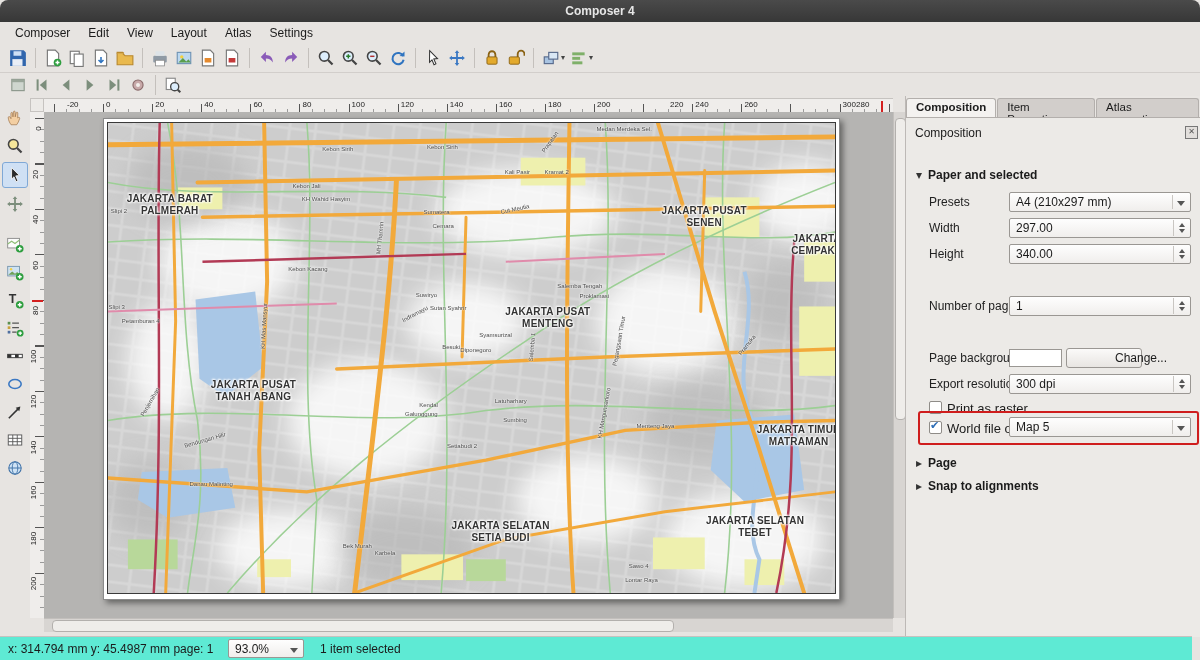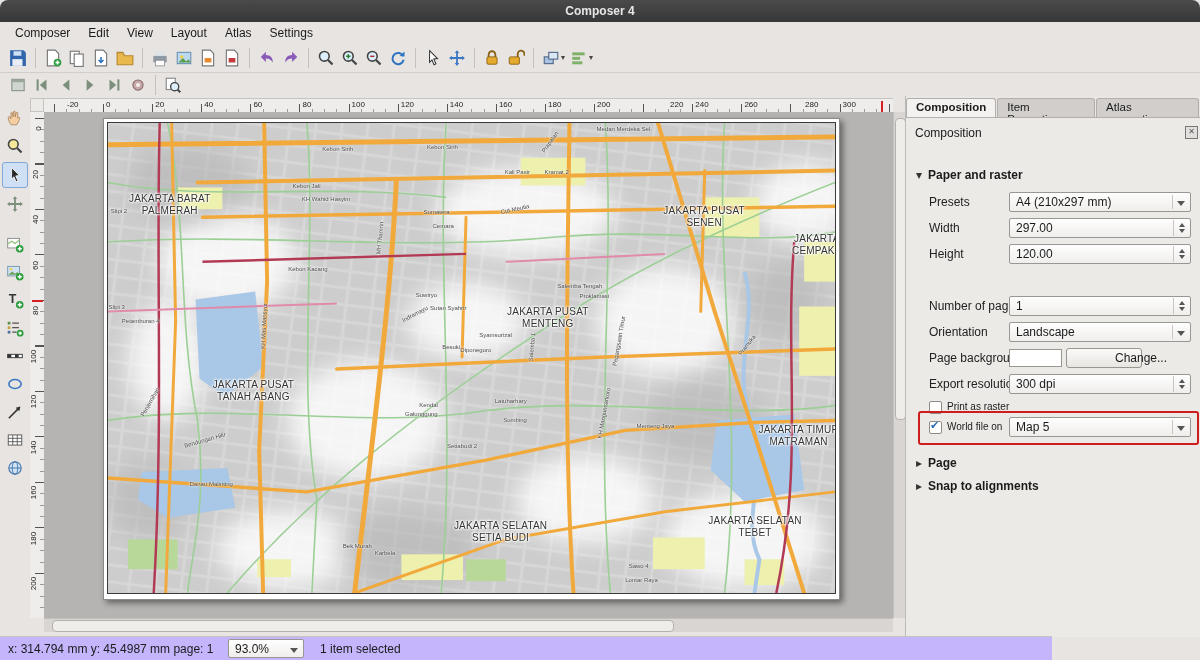--- a/index.html
+++ b/index.html
@@ -39,21 +39,21 @@
     background-size:9px 1800px,4px 1800px;background-repeat:no-repeat;background-position:5px 6px,10px 6px;}
   .rl{position:absolute;top:1px;font-size:8px;color:#222;}
   .rlv{position:absolute;right:4px;font-size:8px;color:#222;transform:rotate(-90deg);transform-origin:center;}
   .hmark{position:absolute;left:837px;top:2px;width:2px;height:11px;background:#d42020;}
   .vmark{position:absolute;left:2px;top:188px;width:11px;height:2px;background:#d42020;}
   
   .canvas{position:absolute;left:44px;top:112px;width:849px;height:506px;background:#b5b4b2;overflow:hidden;}
   .paper{position:absolute;left:59px;top:6px;width:737px;height:482px;background:#ffffff;border:1px solid #8a8a8a;box-shadow:3px 3px 6px rgba(0,0,0,.45);box-sizing:border-box;}
   .map-item{position:absolute;left:3px;top:3px;width:729px;height:472px;border:1px solid #3a3a3a;box-sizing:border-box;overflow:hidden;background:#d7d7d7;}
   .map-item svg.basemap{position:absolute;left:0;top:0;width:100%;height:100%;}
-  .dlabel{position:absolute;transform:translate(-50%,-50%);font-size:10px;font-weight:normal;color:#333;
+  .dlabel{position:absolute;transform:translate(-50%,-50%);font-size:10px;font-weight:bold;color:#333;
     text-shadow:0 0 2px #fff,0 0 3px #fff,1px 1px 2px #fff,-1px -1px 2px #fff;white-space:pre;text-align:center;line-height:1.2;letter-spacing:.2px;z-index:5;}
   .slabel{position:absolute;font-size:6px;color:#494949;text-shadow:0 0 2px #fff,0 0 2px #fff;white-space:nowrap;z-index:4;}
   
   .vscroll{position:absolute;left:893px;top:112px;width:12px;height:506px;background:#d8d5d2;border-left:1px solid #c2bfbc;box-sizing:border-box;}
   .vthumb{position:absolute;left:1px;top:6px;width:9px;height:300px;background:#efedea;border:1px solid #b3b0ad;border-radius:4px;}
   .hscroll{position:absolute;left:44px;top:618px;width:849px;height:14px;background:#d8d5d2;border-top:1px solid #c2bfbc;box-sizing:border-box;}
   .hthumb{position:absolute;left:8px;top:1px;width:620px;height:10px;background:#efedea;border:1px solid #b3b0ad;border-radius:4px;}
   
   .panel{position:absolute;left:905px;top:96px;width:295px;height:540px;background:#e9e6e3;border-left:1px solid #bdb9b6;box-sizing:border-box;}
   .ptabs{position:absolute;left:0;top:2px;height:20px;display:flex;}
@@ -70,25 +70,25 @@
   .ctrl .val{position:absolute;left:6px;top:2px;white-space:nowrap;}
   .combo .carrow{position:absolute;right:5px;top:8px;width:0;height:0;border-left:4px solid transparent;border-right:4px solid transparent;border-top:5px solid #555;}
   .combo .cline{position:absolute;right:17px;top:2px;bottom:2px;width:1px;background:#c9c6c2;}
   .spin .sarrows{position:absolute;right:1px;top:1px;width:15px;height:16px;border-left:1px solid #c9c6c2;}
   .spin .up{position:absolute;right:4px;top:3px;width:0;height:0;border-left:3.5px solid transparent;border-right:3.5px solid transparent;border-bottom:4px solid #555;}
   .spin .dn{position:absolute;right:4px;bottom:3px;width:0;height:0;border-left:3.5px solid transparent;border-right:3.5px solid transparent;border-top:4px solid #555;}
   .swatch{position:absolute;left:103px;top:1px;width:53px;height:18px;background:#fff;border:1px solid #9a9793;box-sizing:border-box;}
   .btn{position:absolute;left:160px;top:0;width:76px;height:20px;box-sizing:border-box;border:1px solid #9a9793;border-radius:3px;background:linear-gradient(#fbfaf9,#e8e5e2);text-align:center;line-height:18px;font-size:12px;padding-left:48px;}
   .chk{position:absolute;left:23px;top:2px;width:13px;height:13px;border:1px solid #8f8c88;background:#fff;border-radius:2px;box-sizing:border-box;}
   .chk.checked::after{content:"✔";position:absolute;left:0px;top:-3px;font-size:11px;color:#2f6fb7;}
-  .chklabel{position:absolute;left:41px;top:2px;font-size:10px;}
+  .chklabel{position:absolute;left:41px;top:2px;font-size:13px;}
   .worldcombo{position:absolute;left:103px;top:-2px;width:182px;height:20px;box-sizing:border-box;border:1px solid #9a9793;border-radius:2px;background:linear-gradient(#fefefe,#f0eeec);}
   .redbox{position:absolute;left:12px;top:293px;width:277px;height:30px;border:2px solid #cf1d1d;border-radius:3px;z-index:9;}
   
-  .statusbar{position:absolute;left:0;top:636px;width:1052px;height:24px;background:#c4b5fd;border-top:1px solid #c6c2bf;}
+  .statusbar{position:absolute;left:0;top:636px;width:1192px;height:24px;background:#5eead4;border-top:1px solid #c6c2bf;}
   .sb-pos{position:absolute;left:8px;top:5px;}
   .sb-zoom{position:absolute;left:228px;top:2px;width:76px;height:19px;box-sizing:border-box;border:1px solid #9a9793;border-radius:2px;background:linear-gradient(#fefefe,#f0eeec);}
   .sb-zoom .val{position:absolute;left:6px;top:2px;}
   .sb-zoom .carrow{position:absolute;right:5px;top:8px;width:0;height:0;border-left:4px solid transparent;border-right:4px solid transparent;border-top:5px solid #555;}
   .sb-sel{position:absolute;left:320px;top:5px;}
 </style>
 </head>
 <body>
 
 <div class="app">
@@ -393,21 +393,21 @@
       <span class="rl" style="left: 258.5px;">80</span>
       <span class="rl" style="left: 307.6px;">100</span>
       <span class="rl" style="left: 356.7px;">120</span>
       <span class="rl" style="left: 405.8px;">140</span>
       <span class="rl" style="left: 454.9px;">160</span>
       <span class="rl" style="left: 504px;">180</span>
       <span class="rl" style="left: 553.1px;">200</span>
       <span class="rl" style="left: 594px; margin-left: 32px;">220</span>
       <span class="rl" style="left: 651.3px;">240</span>
       <span class="rl" style="left: 700.4px; text-align: center;">260</span>
-      <span class="rl" style="left: 733px; padding-left: 28px;">280</span>
+      <span class="rl" style="left: 784px; padding-left: 28px;">280</span>
       <span class="rl" style="left: 798.6px;">300</span>
     </div>
   <div class="vruler">
       <div class="vmark"></div>
       <span class="rlv" style="top: 12px;">0</span>
       <span class="rlv" style="top: 57.5px;">20</span>
       <span class="rlv" style="top: 103px;">40</span>
       <span class="rlv" style="top: 148.5px;">60</span>
       <span class="rlv" style="top: 194px;">80</span>
       <span class="rlv" style="top: 239.5px;">100</span>
@@ -584,21 +584,21 @@
   <div class="panel">
     <div class="ptabs">
       <div class="ptab active">Composition</div>
       <div class="ptab">Item Properties</div>
       <div class="ptab">Atlas generation</div>
     </div>
     <div class="pbody">
       <div class="ptitle">Composition</div>
       <div class="pclose">✕</div>
 
-      <div class="sect" style="top:50px"><span class="tri">▾</span><span>Paper and raster</span></div>
+      <div class="sect" style="top:50px"><span class="tri">▾</span><span>Paper and selected</span></div>
 
       <div class="prow" style="top:74px">
         <span class="plabel">Presets</span>
         <div class="ctrl combo">
             <span class="val">A4 (210x297 mm)</span>
             <span class="cline"></span>
             <span class="carrow"></span>
           </div>
       </div>
       <div class="prow" style="top:100px">
@@ -607,45 +607,37 @@
             <span class="val">297.00</span>
             <span class="sarrows">
               <span class="up"></span>
               <span class="dn"></span>
             </span>
           </div>
       </div>
       <div class="prow" style="top:126px">
         <span class="plabel">Height</span>
         <div class="ctrl spin">
-            <span class="val">120.00</span>
+            <span class="val">340.00</span>
             <span class="sarrows">
               <span class="up"></span>
               <span class="dn"></span>
             </span>
           </div>
       </div>
       <div class="prow" style="top:178px">
         <span class="plabel">Number of pages</span>
         <div class="ctrl spin">
             <span class="val">1</span>
             <span class="sarrows">
               <span class="up"></span>
               <span class="dn"></span>
             </span>
           </div>
       </div>
-      <div class="prow" style="top:204px">
-        <span class="plabel">Orientation</span>
-        <div class="ctrl combo">
-            <span class="val">Landscape</span>
-            <span class="cline"></span>
-            <span class="carrow"></span>
-          </div>
-      </div>
       <div class="prow" style="top:230px">
         <span class="plabel">Page background</span>
         <div class="swatch"></div>
         <div class="btn">Change...</div>
       </div>
       <div class="prow" style="top:256px">
         <span class="plabel">Export resolution</span>
         <div class="ctrl spin">
             <span class="val">300 dpi</span>
             <span class="sarrows">

